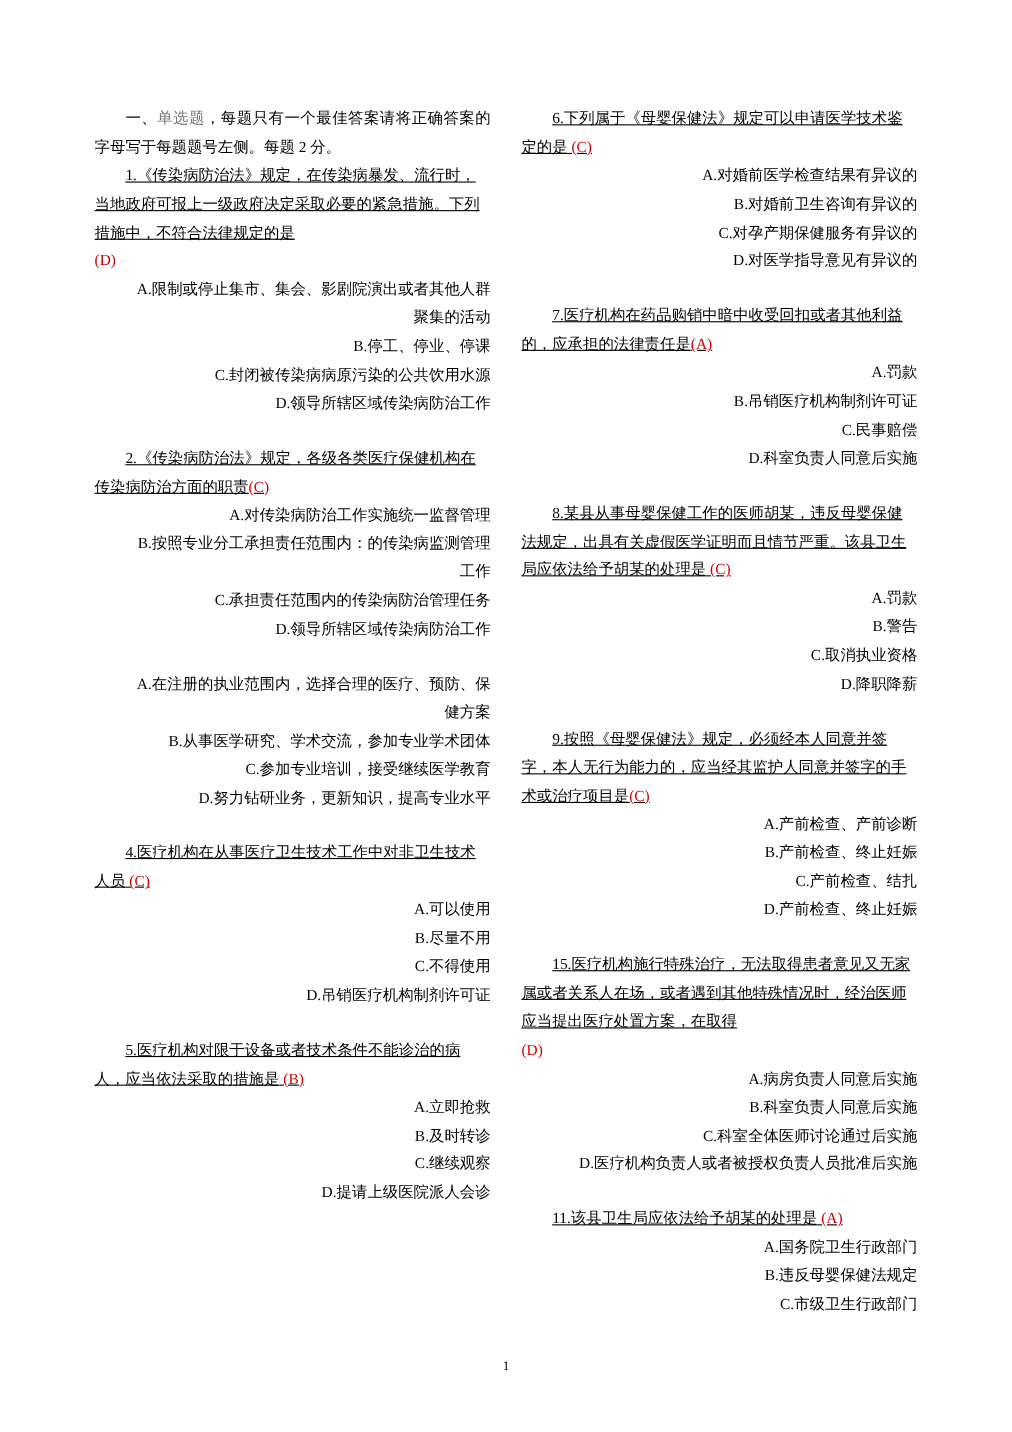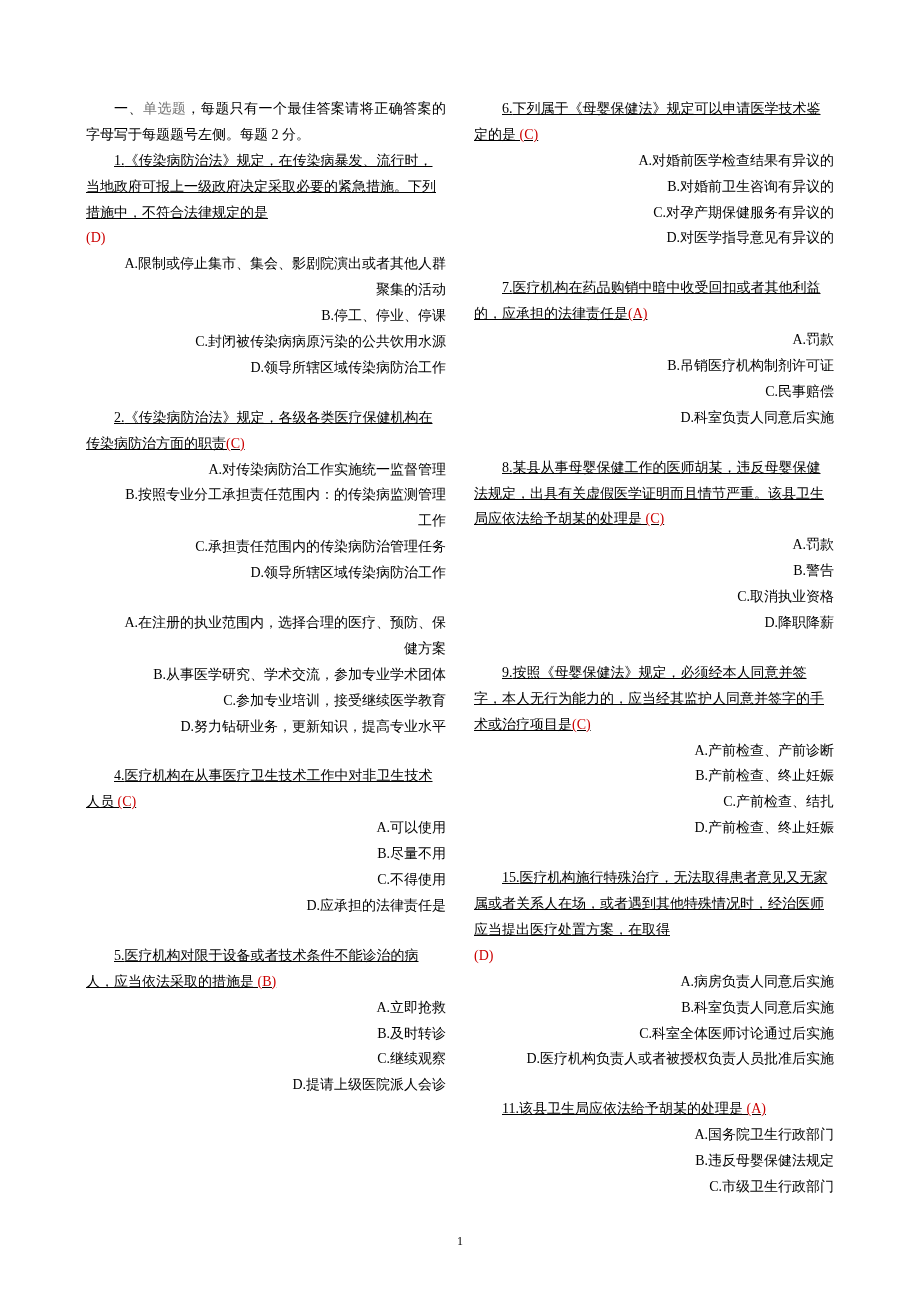--- a/index.html
+++ b/index.html
@@ -58,21 +58,21 @@
       <div class="opt">A.在注册的执业范围内，选择合理的医疗、预防、保健方案</div>
       <div class="opt">B.从事医学研究、学术交流，参加专业学术团体</div>
       <div class="opt">C.参加专业培训，接受继续医学教育</div>
       <div class="opt">D.努力钻研业务，更新知识，提高专业水平</div>
     </div>
     <div class="q-block">
       <div class="q-text"><span>  4.</span><span>医疗机构在从事医疗卫生技术工作中对非卫生技术人员</span><span class="ans">  (C)</span></div>
       <div class="opt">A.可以使用</div>
       <div class="opt">B.尽量不用</div>
       <div class="opt">C.不得使用</div>
-      <div class="opt">D.应承担的法律责任是</div>
+      <div class="opt">D.吊销医疗机构制剂许可证</div>
     </div>
     <div class="q-block">
       <div class="q-text"><span>5.</span><span>医疗机构对限于设备或者技术条件不能诊治的病人，应当依法采取的措施是</span><span class="ans">    (B)</span></div>
       <div class="opt">A.立即抢救</div>
       <div class="opt">B.及时转诊</div>
       <div class="opt">C.继续观察</div>
       <div class="opt">D.提请上级医院派人会诊</div>
     </div>
     <div class="q-block">
       <div class="q-text"><span>6.</span><span>下列属于《母婴保健法》规定可以申请医学技术鉴定的是</span><span class="ans">  (C)</span></div>

